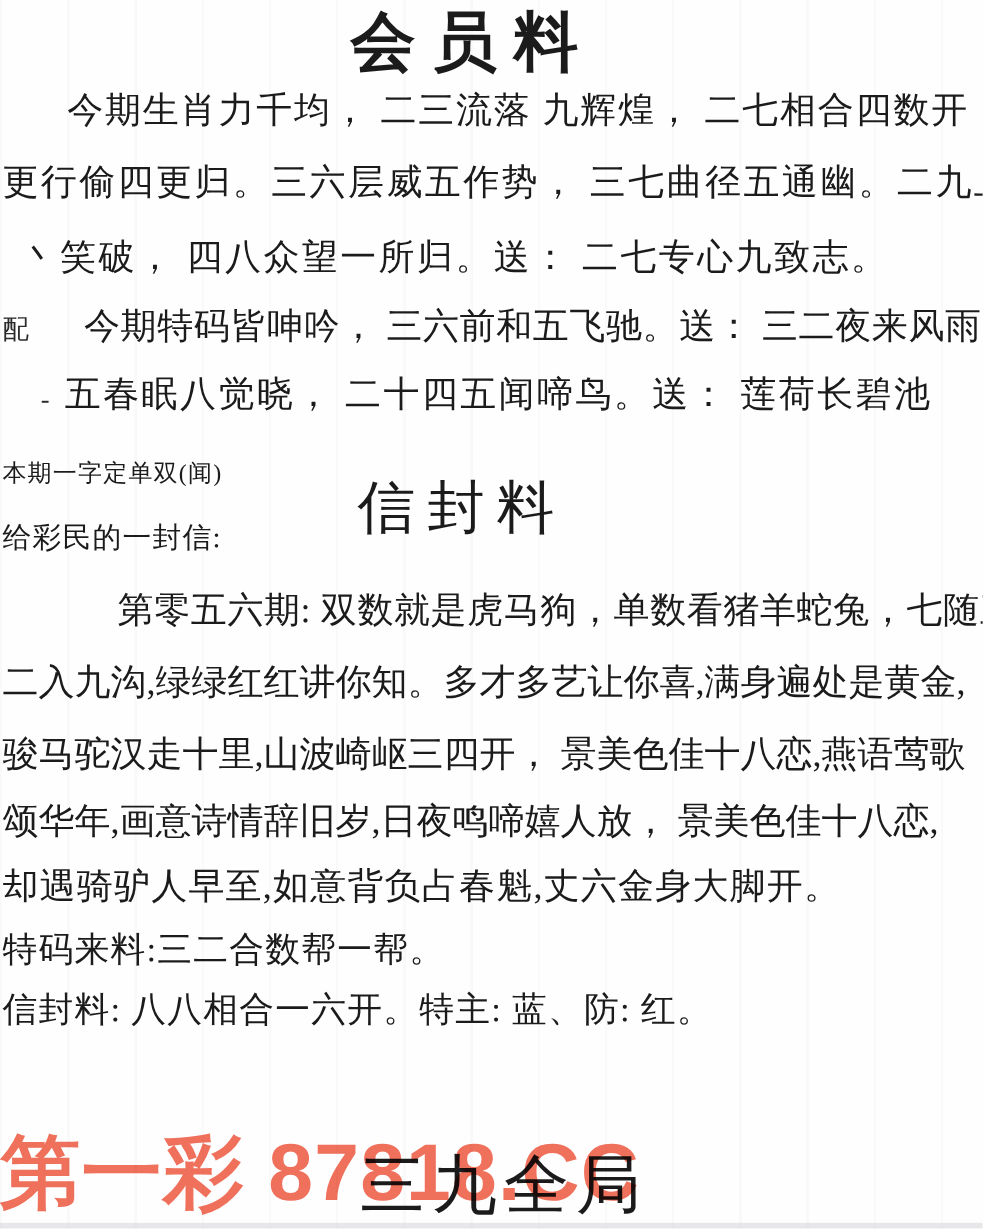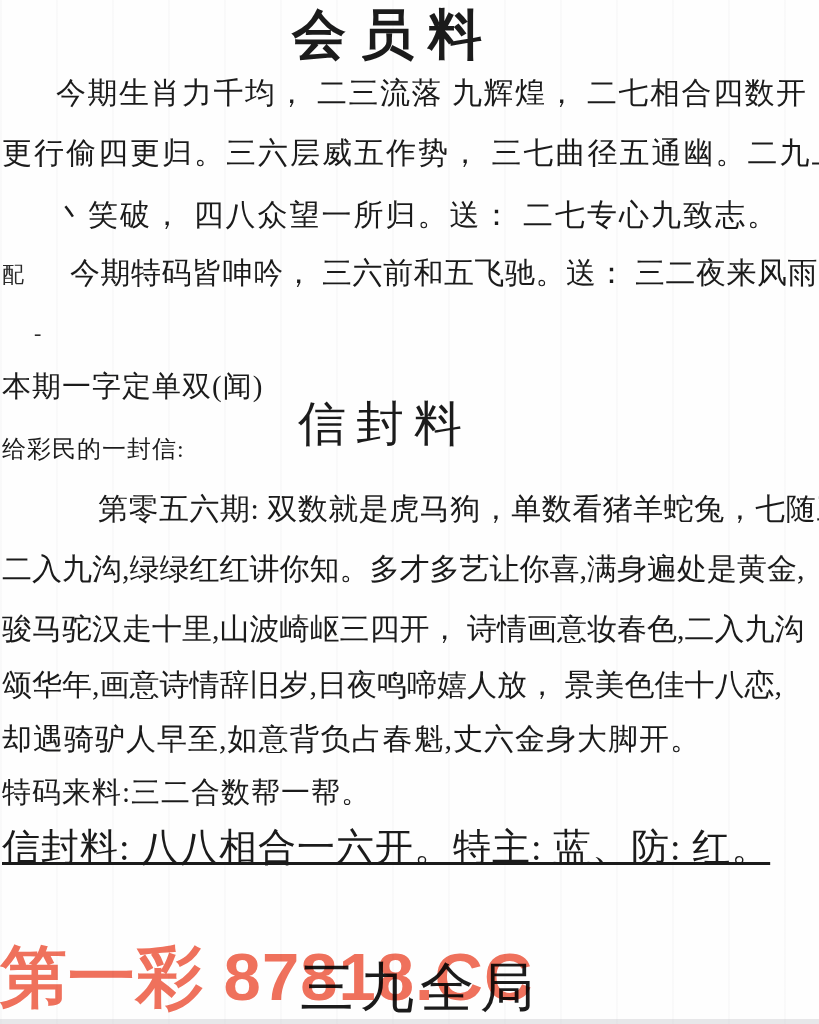--- a/index.html
+++ b/index.html
@@ -46,46 +46,47 @@
 <body>
 
 <div class="page">
 
   <div class="ln big-title" style="left:292px;top:4px;text-align:center;">会员料</div>
 
   <div class="ln body-ln" style="left:56px;top:76px;letter-spacing:1.5px;">今期生肖力千均， 二三流落 九辉煌， 二七相合四数开， 三</div>
 
   <div class="ln body-ln" style="left:2px;top:136px;letter-spacing:2px;">更行偷四更归。三六层威五作势， 三七曲径五通幽。二九上阵</div>
 
-  <div class="ln body-ln" style="left:18px;top:198px;letter-spacing:2px;margin-left:38px;">丶笑破， 四八众望一所归。送： 二七专心九致志。</div>
+  <div class="ln body-ln" style="left:18px;top:198px;letter-spacing:2px;">丶笑破， 四八众望一所归。送： 二七专心九致志。</div>
 
   <div class="ln edge-frag" style="left:2px;top:262px;">配</div>
   <div class="ln body-ln" style="left:70px;top:256px;letter-spacing:0.5px;">今期特码皆呻吟， 三六前和五飞驰。送： 三二夜来风雨声。</div>
 
   <div class="ln edge-frag" style="left:34px;top:320px;">-</div>
+  <div class="ln body-ln" style="left:54px;top:312px;letter-spacing:2px;">五春眠八觉晓， 二十四五闻啼鸟。送： 莲荷长碧池</div>
 
-  <div class="ln body-ln" style="left:2px;top:370px;font-size:29px;">本期一字定单双(闻)</div>
+  <div class="ln body-ln" style="left:2px;top:384px;font-size:20px;">本期一字定单双(闻)</div>
 
   <div class="ln mid-title" style="left:298px;top:396px;">信封料</div>
 
   <div class="ln body-ln" style="left:2px;top:436px;font-size:24px;">给彩民的一封信:</div>
 
   <div class="ln body-ln" style="left:98px;top:492px;letter-spacing:0.5px;">第零五六期: 双数就是虎马狗，单数看猪羊蛇兔，七随三</div>
 
   <div class="ln body-ln" style="left:2px;top:552px;letter-spacing:0px;">二入九沟,绿绿红红讲你知。多才多艺让你喜,满身遍处是黄金,</div>
 
-  <div class="ln body-ln" style="left:2px;top:612px;letter-spacing:0px;">骏马驼汉走十里,山波崎岖三四开， 诗情画意妆春色,二入九沟</div>
+  <div class="ln body-ln" style="left:2px;top:612px;letter-spacing:0px;">骏马驼汉走十里,山波崎岖三四开， 景美色佳十八恋,燕语莺歌</div>
 
   <div class="ln body-ln" style="left:2px;top:668px;letter-spacing:0px;">颂华年,画意诗情辞旧岁,日夜鸣啼嬉人放， 景美色佳十八恋,</div>
 
   <div class="ln body-ln" style="left:2px;top:722px;letter-spacing:1px;">却遇骑驴人早至,如意背负占春魁,丈六金身大脚开。</div>
 
   <div class="ln body-ln" style="left:2px;top:776px;font-size:29px;">特码来料:三二合数帮一帮。</div>
 
-  <div class="ln body-ln" style="left:2px;top:826px;font-size:38px;text-decoration:underline;">信封料: 八八相合一六开。特主: 蓝、防: 红。</div>
+  <div class="ln body-ln" style="left:2px;top:826px;font-size:29px;">信封料: 八八相合一六开。特主: 蓝、防: 红。</div>
 
 
 
   <div class="footer-title" style="left:300px;top:952px;font-family:Liberation Serif, serif;">三九全局</div>
 
   <div class="watermark" style="left: 0px; top: 932px; color: rgb(240, 113, 92);">第一彩 87818.CC</div>
 
   <div class="bottom-strip"></div>
 </div>
 

